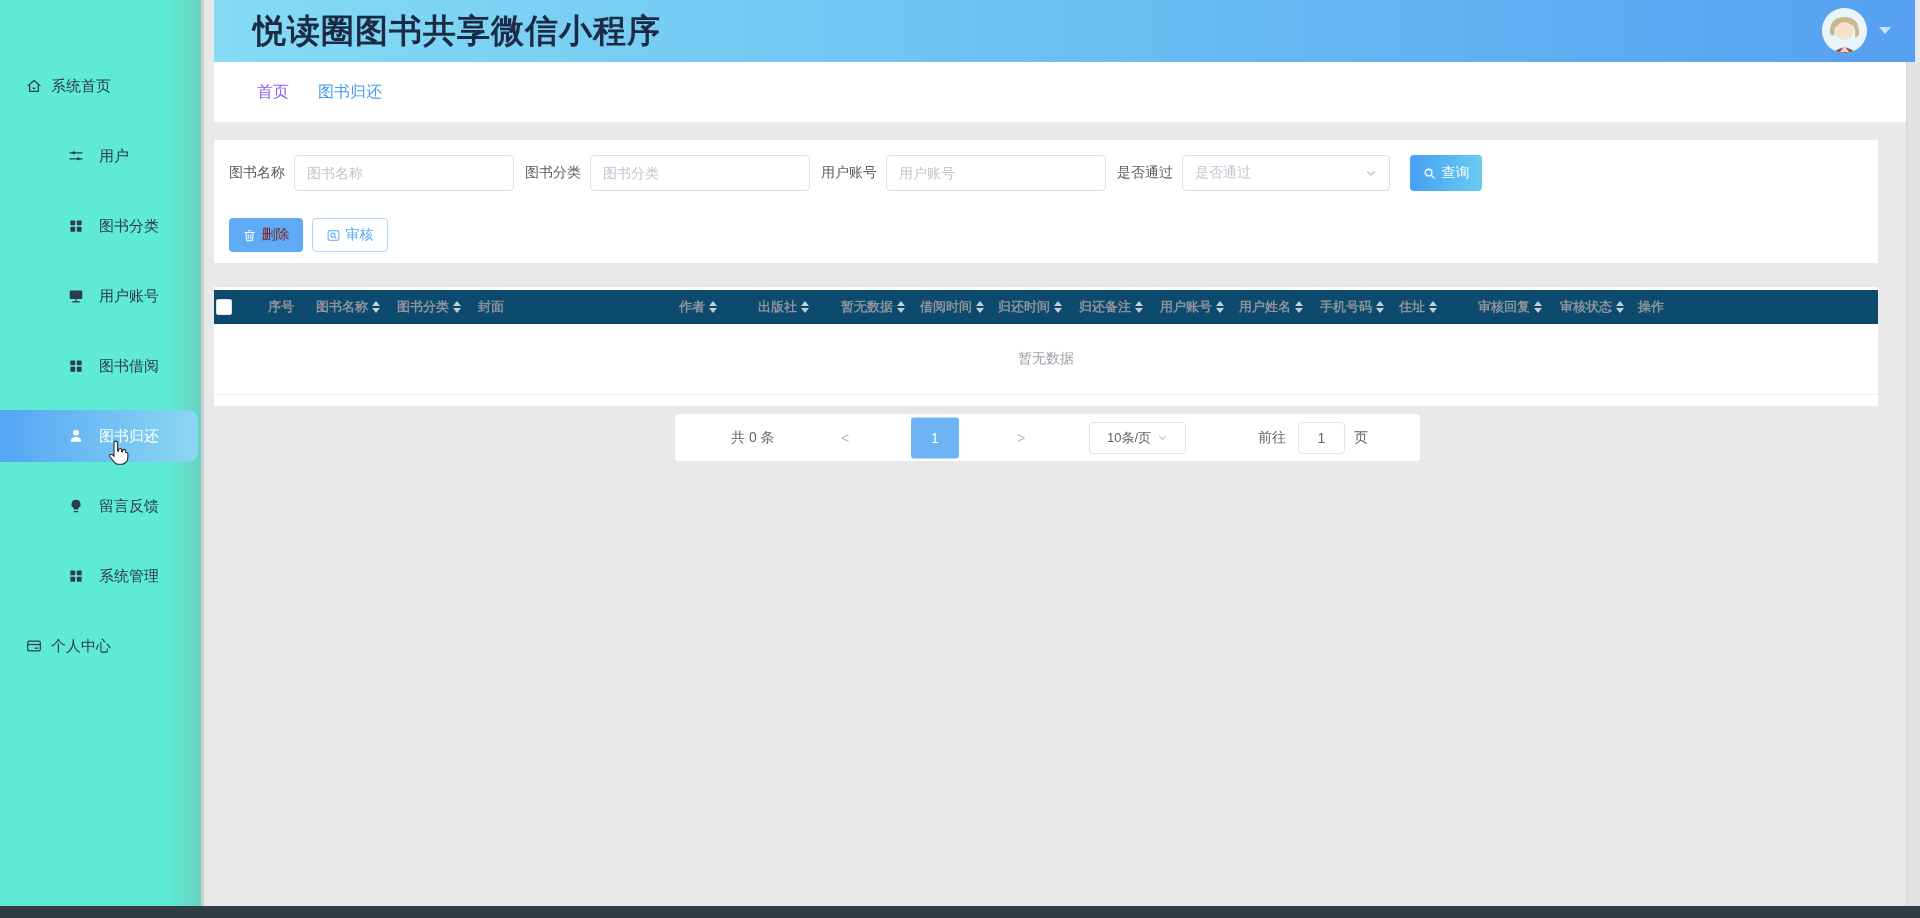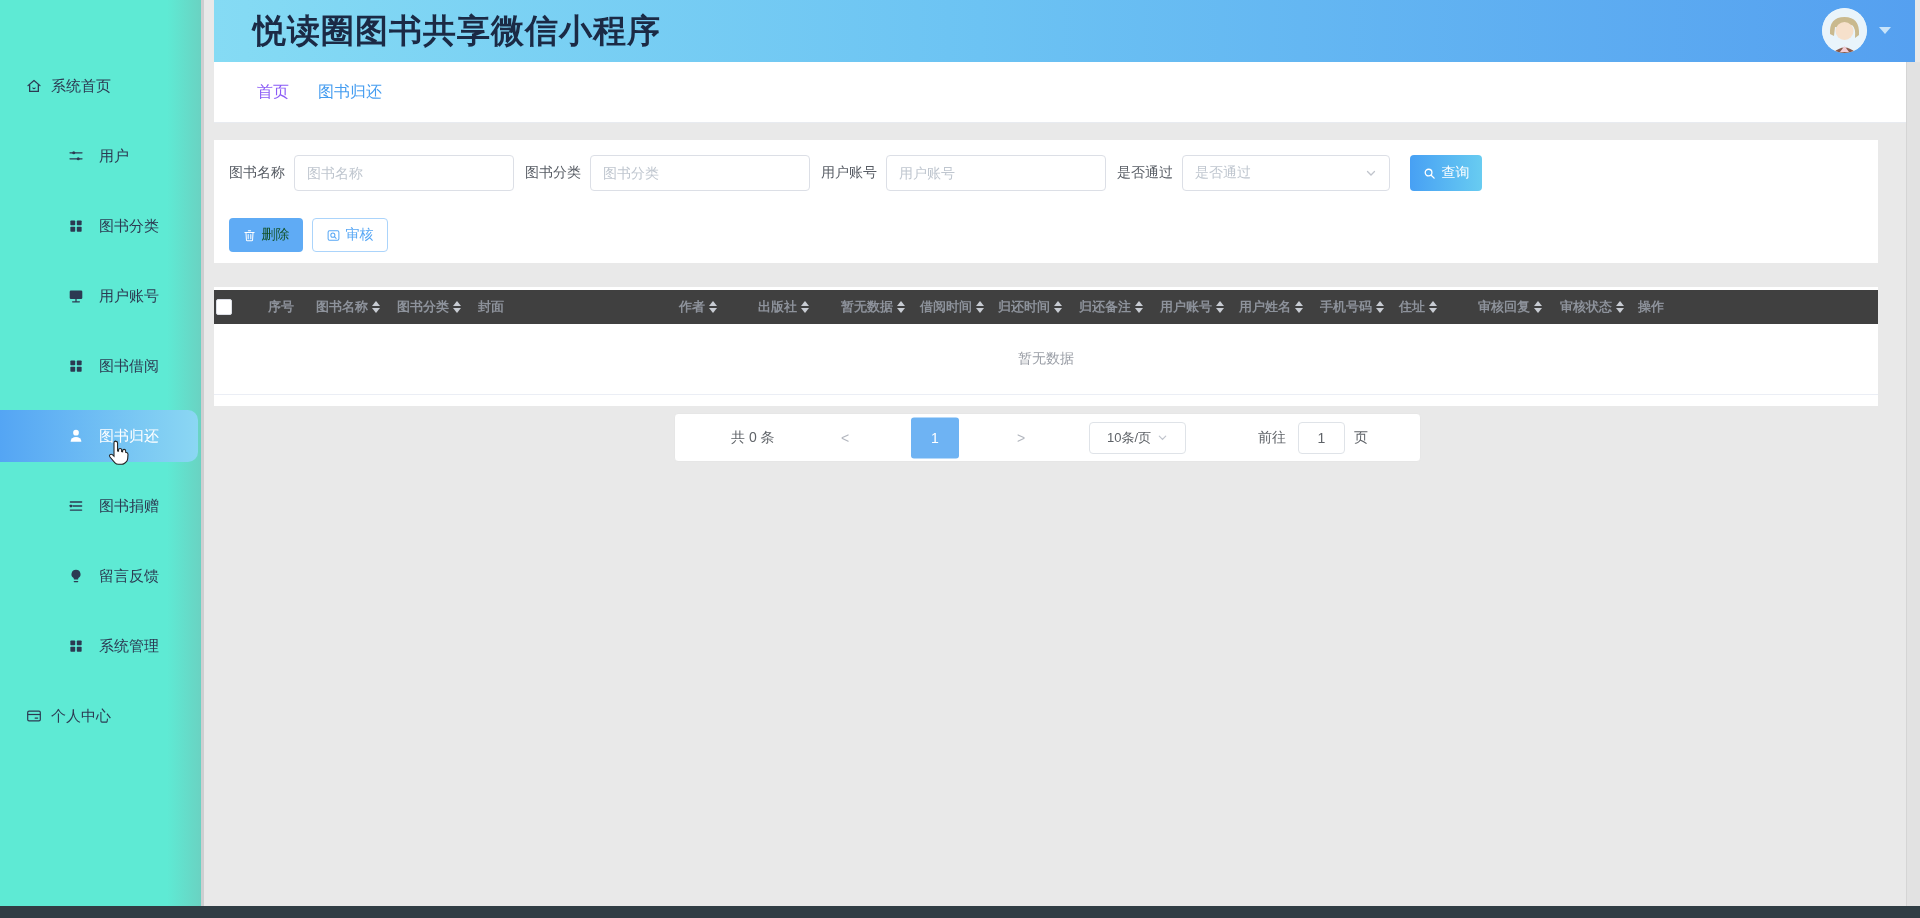--- a/index.html
+++ b/index.html
@@ -43,25 +43,25 @@
           font-size:14px;color:#333;margin-right:11px;outline:none;font-family:inherit;}
   .f-input::placeholder{color:#bfc6cf;}
   .f-select{width:208px;height:36px;border:1px solid #dcdfe6;border-radius:4px;box-sizing:border-box;background:#fff;
           display:flex;align-items:center;justify-content:space-between;padding:0 12px;margin-right:20px;cursor:pointer;}
   .sel-text{font-size:14px;color:#bfc6cf;}
   .btn{display:flex;align-items:center;justify-content:center;gap:6px;border-radius:4px;cursor:pointer;
           font-size:14px;font-family:inherit;}
   .btn-search{width:72px;height:36px;border:none;color:#fff;
           background:linear-gradient(90deg,var(--search-button-start,#47a0f4),var(--search-button-end,#68ccf1));}
   .action-row{position:absolute;left:15px;top:78px;display:flex;gap:9px;}
-  .btn-del{width:74px;height:34px;border:none;color:#14532d;background:var(--primary-button,#5fabf5);}
+  .btn-del{width:74px;height:34px;border:none;color:#7f1d1d;background:var(--primary-button,#5fabf5);}
   .btn-audit{width:76px;height:34px;background:#fff;border:1px solid #abd4fb;color:#57a7f5;}
   
   .table-panel{position:absolute;left:10px;top:287px;width:1664px;height:119px;background:#fff;}
-  .thead{position:absolute;left:0;right:0;top:3px;height:34px;background:#404040;display:flex;align-items:center;}
+  .thead{position:absolute;left:0;right:0;top:3px;height:34px;background:#0c4a6e;display:flex;align-items:center;}
   .th-check{width:54px;box-sizing:border-box;padding-left:2px;display:flex;align-items:center;}
   .checkbox{width:14px;height:14px;border:1px solid #dcdfe6;border-radius:2px;background:#fff;display:block;cursor:pointer;}
   .th{display:flex;align-items:center;gap:4px;box-sizing:border-box;}
   .th-label{font-size:13px;font-weight:bold;color:#8d929b;white-space:nowrap;}
   .sort{display:inline-flex;flex-direction:column;gap:2px;cursor:pointer;}
   .sort i{display:block;width:0;height:0;border-left:4px solid transparent;border-right:4px solid transparent;}
   .sort .up{border-bottom:5px solid #c8ccd3;}
   .sort .down{border-top:5px solid #c8ccd3;}
   .tbody-empty{position:absolute;left:0;right:0;top:37px;height:70px;display:flex;align-items:center;
           justify-content:center;border-bottom:1px solid #ebeef5;}
@@ -145,29 +145,20 @@
           <span class="mi-label">图书借阅</span>
         </div>
         <div class="menu-item sub selected">
           <span class="mi-icon">
             <svg class="ic" viewBox="0 0 24 24">
               <circle cx="12" cy="7.6" r="3.8" fill="currentColor"></circle>
               <path d="M4.8 19.6 a7.2 6.4 0 0 1 14.4 0 z" fill="currentColor"></path>
             </svg>
           </span>
           <span class="mi-label">图书归还</span>
-        </div>
-        <div class="menu-item sub">
-          <span class="mi-icon">
-            <svg class="ic" viewBox="0 0 24 24">
-              <path d="M4.5 6.6 H19.5 M8 12 H19.5 M4.5 17.4 H19.5" stroke="currentColor" stroke-width="1.8" fill="none" stroke-linecap="round"></path>
-              <rect x="3.6" y="10.4" width="3.2" height="3.2" rx="0.6" fill="currentColor"></rect>
-            </svg>
-          </span>
-          <span class="mi-label">图书捐赠</span>
         </div>
         <div class="menu-item sub">
           <span class="mi-icon">
             <svg class="ic" viewBox="0 0 24 24">
               <path d="M12 3.6 a6 6 0 0 1 3.2 11.1 l-.5 2.1 h-5.4 l-.5 -2.1 A6 6 0 0 1 12 3.6 z" fill="currentColor"></path>
               <path d="M9.8 19.4 h4.4" stroke="currentColor" stroke-width="1.8" stroke-linecap="round"></path>
             </svg>
           </span>
           <span class="mi-label">留言反馈</span>
         </div>

